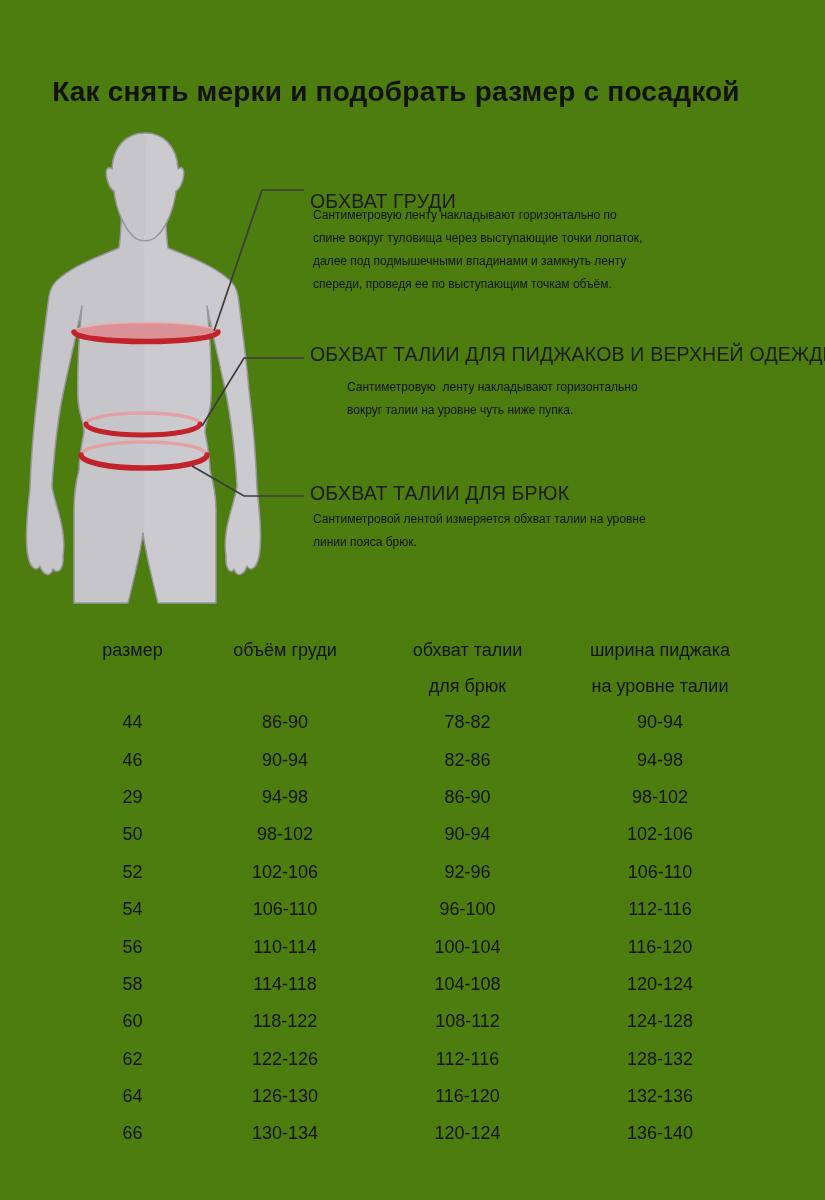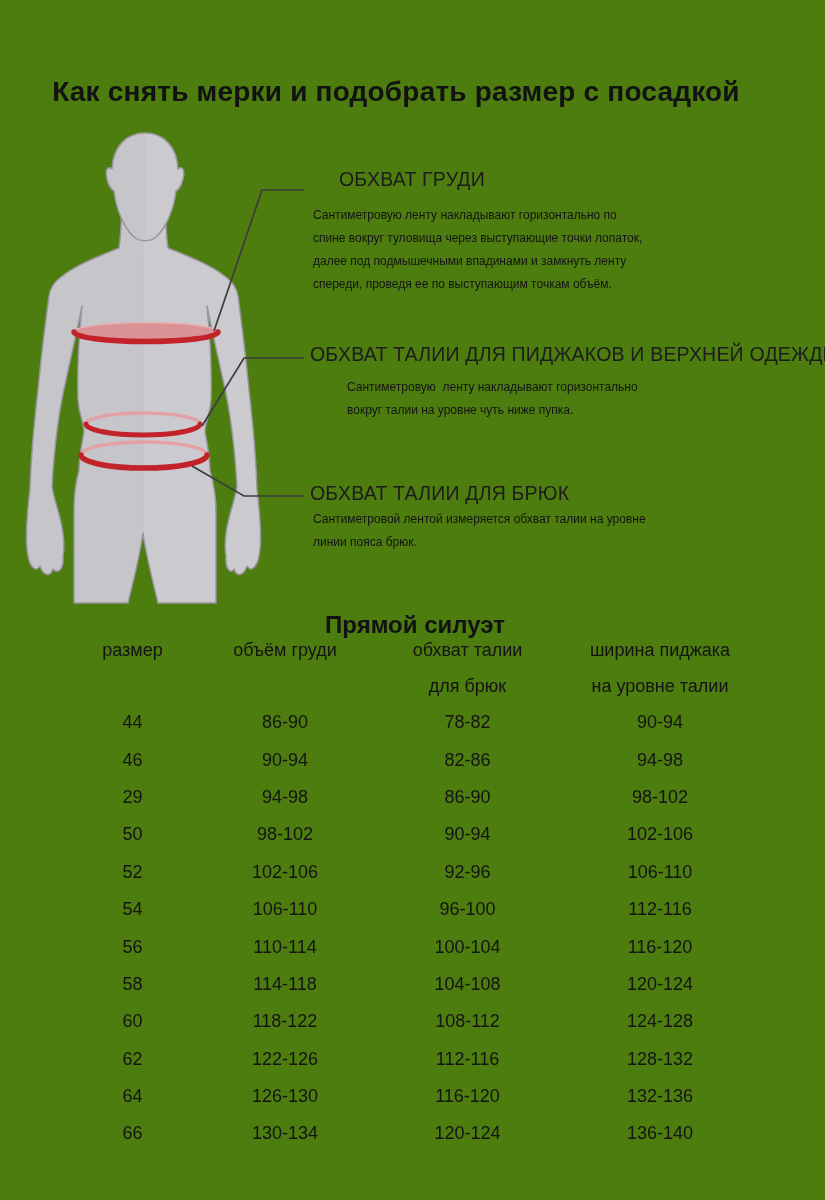--- a/index.html
+++ b/index.html
@@ -135,21 +135,21 @@
     </g>
 
     <path d="M214,331 L262,190 L304,190" fill="none" stroke="#3c3c3c" stroke-width="1.7"></path>
     <path d="M202,426 L244,358 L304,358" fill="none" stroke="#3c3c3c" stroke-width="1.7"></path>
     <path d="M192,466 L244,496 L304,496" fill="none" stroke="#3c3c3c" stroke-width="1.7"></path>
   </svg>
 
   <div class="main-title">Как снять мерки и подобрать размер с посадкой</div>
 
   <div>
-    <div class="sec-heading" style="top:168px;margin-left:29px;">ОБХВАТ ГРУДИ</div>
+    <div class="sec-heading" style="top:190px;">ОБХВАТ ГРУДИ</div>
     <div class="sec-lines" style="top:204px;">
       <div>Сантиметровую ленту накладывают горизонтально по</div>
       <div>спине вокруг туловища через выступающие точки лопаток,</div>
       <div>далее под подмышечными впадинами и замкнуть ленту</div>
       <div>спереди, проведя ее по выступающим точкам объём.</div>
     </div>
   </div>
 
   <div>
     <div class="sec-heading" style="top:343px;">ОБХВАТ ТАЛИИ ДЛЯ ПИДЖАКОВ И ВЕРХНЕЙ ОДЕЖДЫ</div>
@@ -160,21 +160,20 @@
   </div>
 
   <div>
     <div class="sec-heading" style="top:482px;">ОБХВАТ ТАЛИИ ДЛЯ БРЮК</div>
     <div class="sec-lines" style="top:508px;">
       <div>Сантиметровой лентой измеряется обхват талии на уровне</div>
       <div>линии пояса брюк.</div>
     </div>
   </div>
 
-  <div class="table-title">Прямой силуэт</div>
 
   <table class="size-table">
     <colgroup>
         <col class="c1">
         <col class="c2">
         <col class="c3">
         <col class="c4">
       </colgroup>
     <thead>
       <tr>

